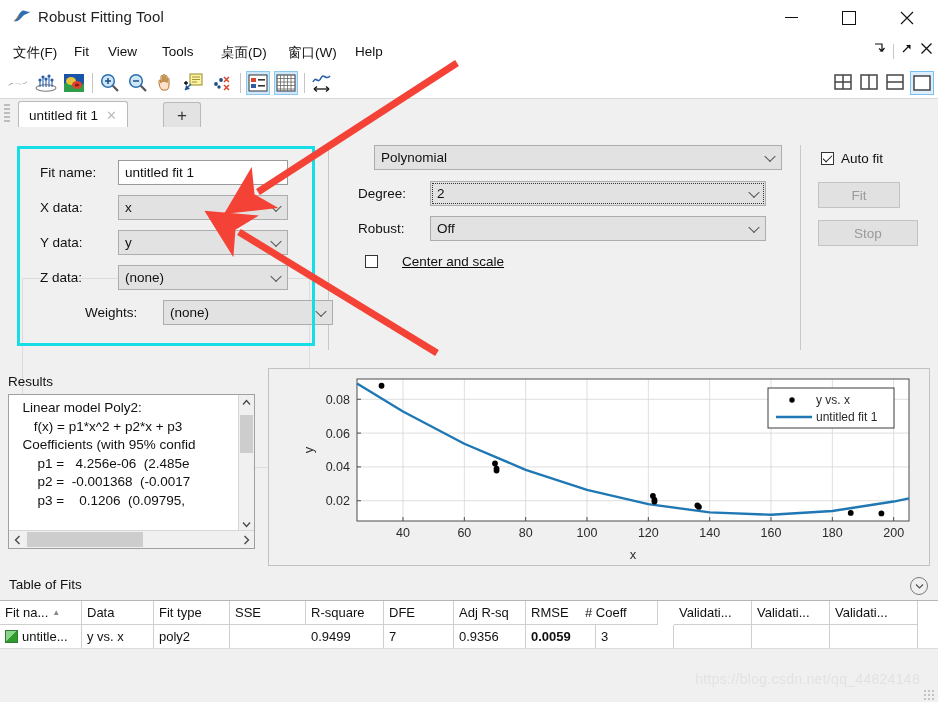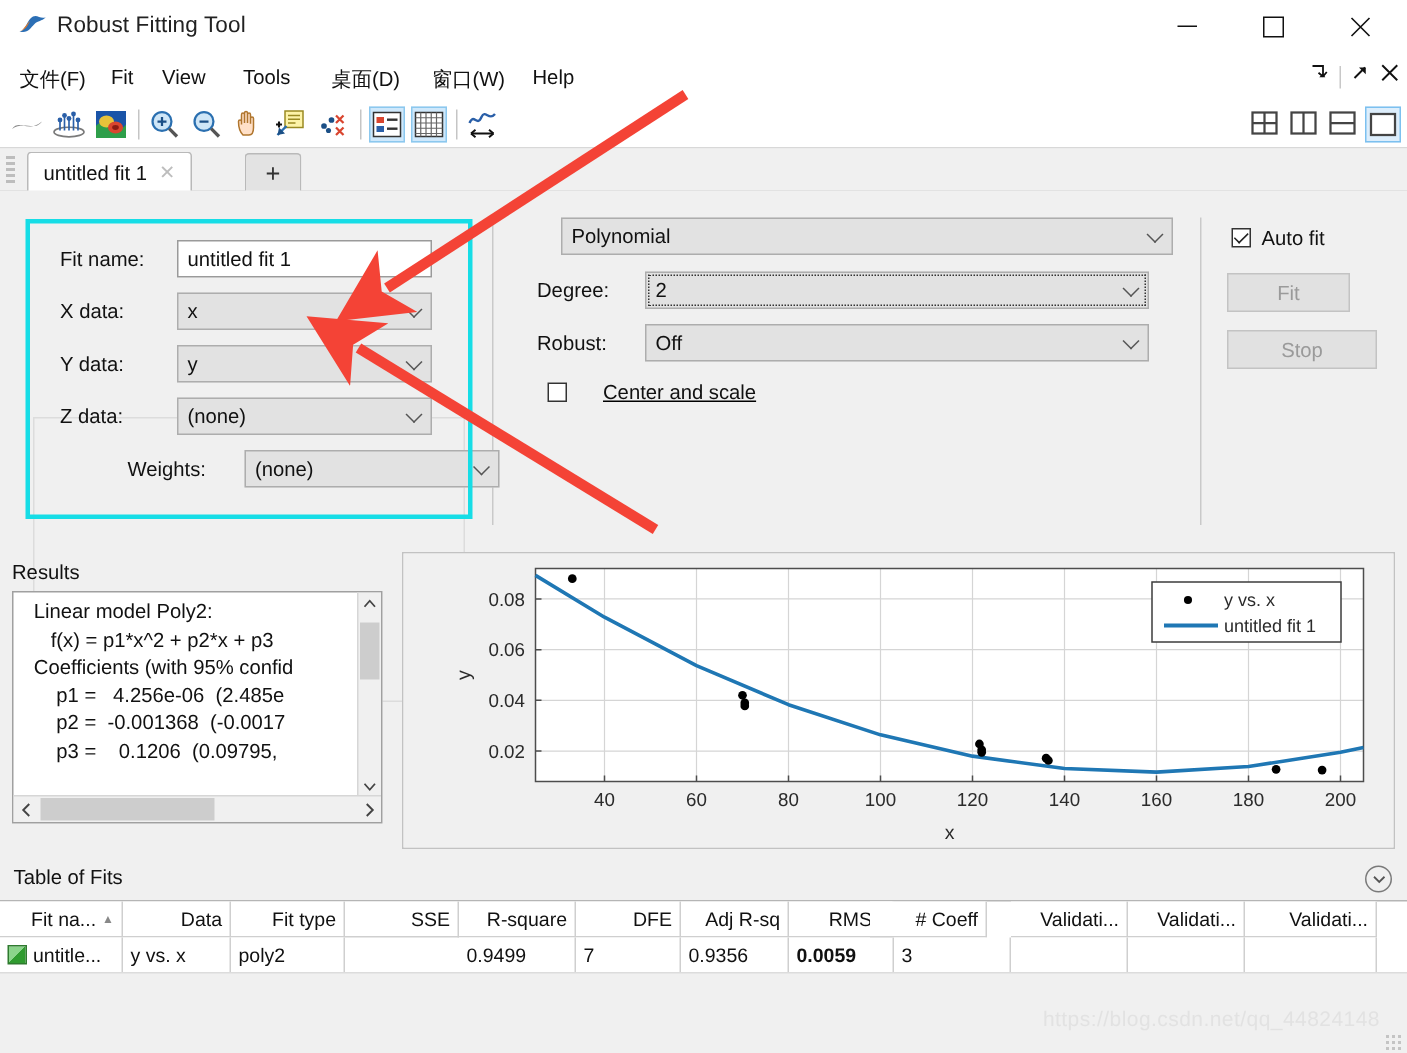--- a/index.html
+++ b/index.html
@@ -109,21 +109,21 @@
 
   
   .tof-header{position:absolute;left:0;top:574px;width:938px;height:22px;background:#f0f0f0;}
   .tof-title{position:absolute;left:9px;top:3px;font-size:13.5px;color:#111;}
   .tof-caret{position:absolute;right:10px;top:3px;width:16px;height:16px;border:1px solid #7a7a7a;
              border-radius:50%;display:flex;align-items:center;justify-content:center;color:#555;font-size:8px;}
   .tof-grid{position:absolute;left:0;top:600px;width:938px;height:48px;background:#fff;
             border-top:1px solid #b5b5b5;}
   .th,.td{position:absolute;box-sizing:border-box;height:24px;display:flex;align-items:center;
           padding:0 5px;font-size:13px;color:#111;overflow:hidden;white-space:nowrap;}
-  .th{top:0;background:#fff;border-right:1px solid #cfcfcf;border-bottom:1px solid #cfcfcf;justify-content:flex-end;}
+  .th{top:0;background:#fff;border-right:1px solid #cfcfcf;border-bottom:1px solid #cfcfcf;}
   .td{top:24px;background:#fff;border-right:1px solid #cfcfcf;border-bottom:1px solid #b5b5b5;}
   .sort-caret{margin-left:4px;color:#888;font-size:8px;}
   .swatch{width:11px;height:11px;background:linear-gradient(135deg,#8bd48b 0 50%,#2f9b2f 50% 100%);
           border:1px solid #2f7a2f;margin-right:4px;flex:none;}
 
   .bottombar{position:absolute;left:0;top:648px;width:938px;height:54px;background:#f0f0f0;
              border-top:1px solid #dcdcdc;}
   .watermark{position:absolute;right:18px;top:22px;font-size:14px;color:#e2e2e2;
              letter-spacing:.3px;white-space:nowrap;}
   .resize-grip{position:absolute;right:4px;bottom:3px;width:10px;height:10px;

